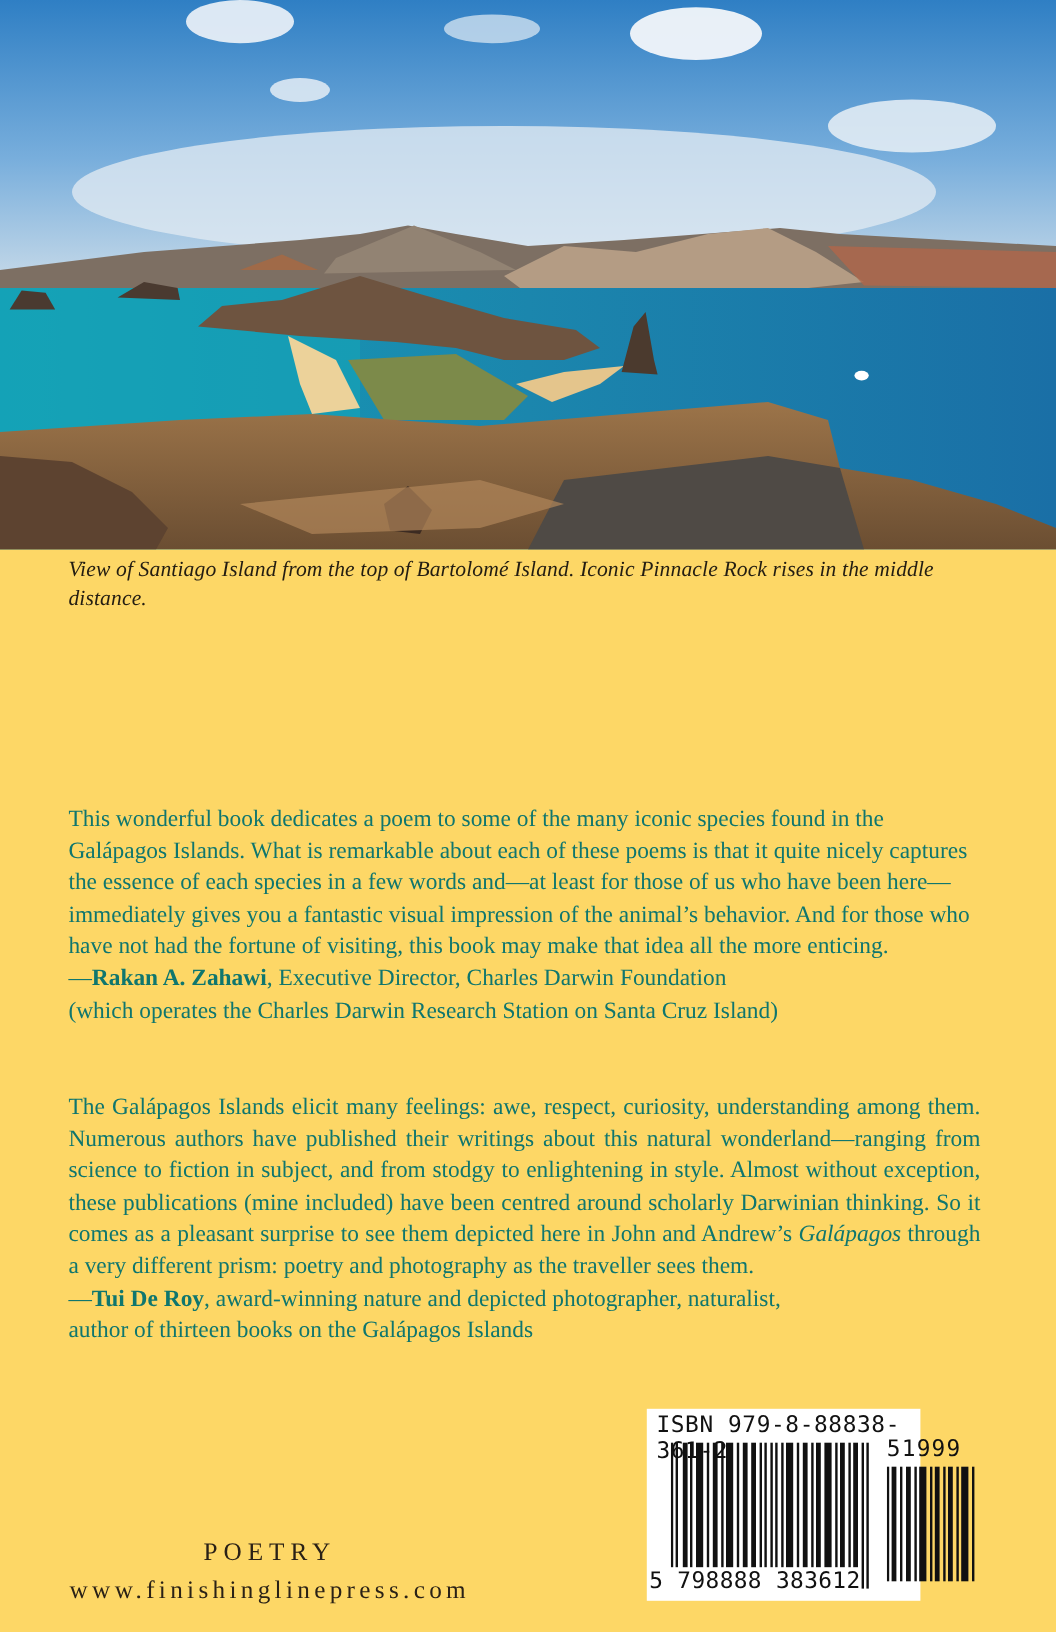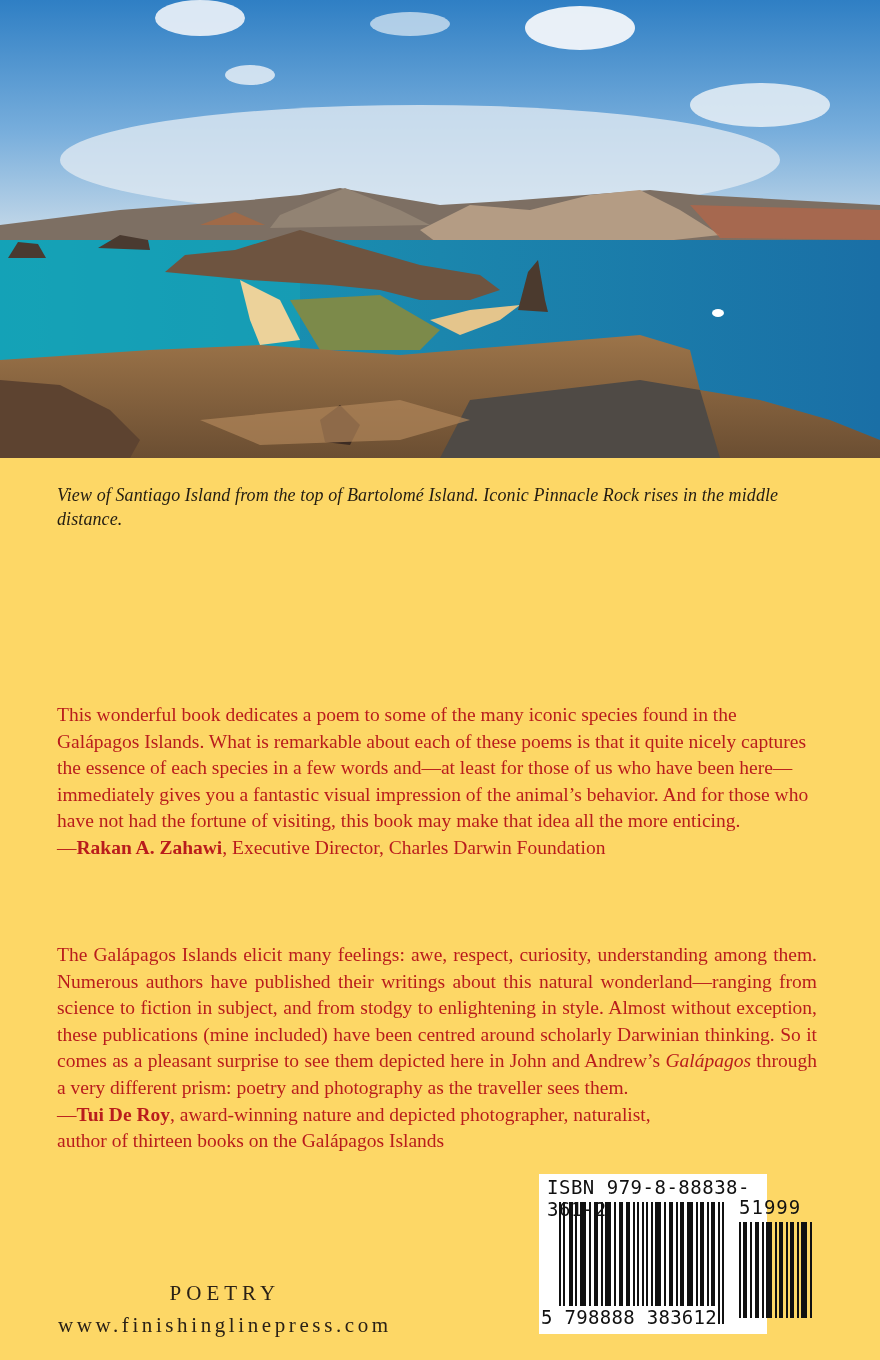--- a/index.html
+++ b/index.html
@@ -11,25 +11,25 @@
     position: relative;
   }
   .photo {
     position: absolute; left: 0; top: 0; width: 880px; height: 458px;
     overflow: hidden;
   }
   .photo svg { display: block; }
   .caption {
     position: absolute; left: 57px; top: 462px; width: 770px;
     font-style: italic; font-size: 18px; line-height: 24px;
-    color: #231d12; letter-spacing: 0.1px; margin-top: 21px;
+    color: #231d12; letter-spacing: 0.1px;
   }
   .blurb {
     position: absolute; left: 57px; width: 760px;
-    font-size: 19.5px; line-height: 26.6px; color: #b91c1c; margin-top: 32px;
+    font-size: 19.5px; line-height: 26.6px; color: #0f766e;
   }
   .blurb1 { top: 670px; text-align: left; }
   .blurb2 { top: 910px; text-align: justify; }
   .blurb p { margin: 0; }
   .attrib { margin: 0 0 0 80px; }
   .attrib b { font-weight: bold; }
   .barcode {
     position: absolute; left: 539px; top: 1174px; width: 228px; height: 160px;
     background: #ffffff;
   }
@@ -111,21 +111,21 @@
     <path d="M0 380 L60 385 L110 410 L140 440 L130 458 L0 458 Z" fill="#5d4330"></path>
     <path d="M320 420 L340 405 L360 425 L350 445 L325 442 Z" fill="#3c2b22"></path>
     <path d="M200 420 L400 400 L470 420 L400 440 L260 445 Z" fill="#b0865a" opacity="0.7"></path>
   </svg>
 </div>
 
 <div class="caption">View of Santiago Island from the top of Bartolomé Island. Iconic Pinnacle Rock rises in the middle distance.</div>
 
 <div class="blurb blurb1">
   <p>This wonderful book dedicates a poem to some of the many iconic species found in the Galápagos Islands. What is remarkable about each of these poems is that it quite nicely captures the essence of each species in a few words and—at least for those of us who have been here—immediately gives you a fantastic visual impression of the animal’s behavior. And for those who have not had the fortune of visiting, this book may make that idea all the more enticing.</p>
-  <p class="attrib"><span>—</span><b>Rakan A. Zahawi</b><span>, Executive Director, Charles Darwin Foundation</span><br></p>
+  <p class="attrib"><span>—</span><b>Rakan A. Zahawi</b><span>, Executive Director, Charles Darwin Foundation</span><br><span>(which operates the Charles Darwin Research Station on Santa Cruz Island)</span></p>
 </div>
 
 <div class="blurb blurb2">
   <p><span>The Galápagos Islands elicit many feelings: awe, respect, curiosity, understanding among them. Numerous authors have published their writings about this natural wonderland—ranging from science to fiction in subject, and from stodgy to enlightening in style. Almost without exception, these publications (mine included) have been centred around scholarly Darwinian thinking. So it comes as a pleasant surprise to see them depicted here in John and Andrew’s </span><i>Galápagos</i><span> through a very different prism: poetry and photography as the traveller sees them.</span></p>
   <p class="attrib" style="text-align:left"><span>—</span><b>Tui De Roy</b><span>, award-winning nature and depicted photographer, naturalist,</span><br><span>author of thirteen books on the Galápagos Islands</span></p>
 </div>
 
 <div class="barcode">
   <div class="isbn-text">ISBN 979-8-88838-361-2</div>
   <div class="price-text">51999</div>

